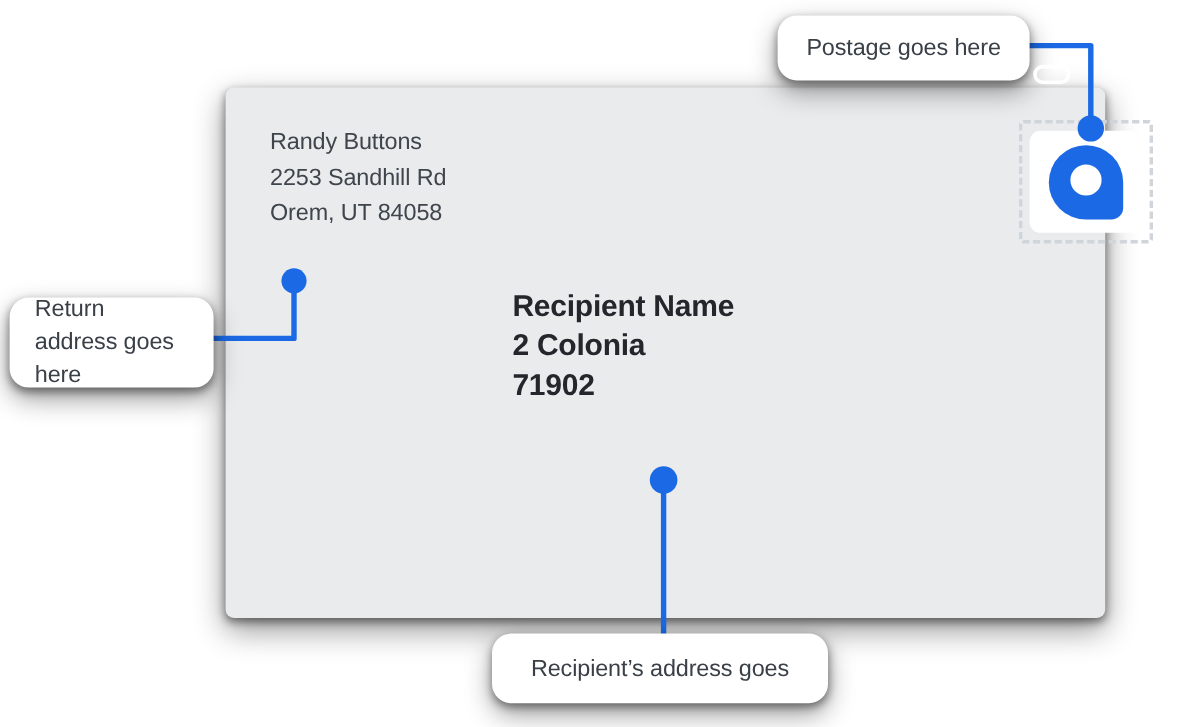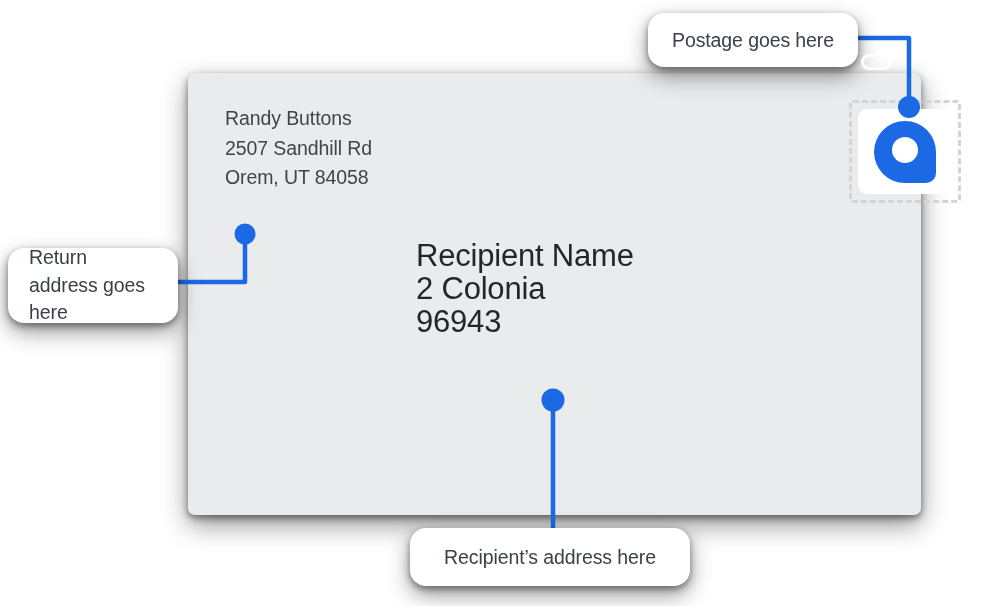--- a/index.html
+++ b/index.html
@@ -34,24 +34,24 @@
     left: 37px;
     top: 31px;
     font-size: 19.5px;
     line-height: 29.5px;
     letter-spacing: -0.1px;
     color: var(--return-text, #3F454C);
   }
 
   .recipient-address {
     position: absolute;
-    left: 228px;
+    left: 239px;
     top: 166px;
-    font-size: 31px;
-    font-weight: normal;
+    font-size: 25px;
+    font-weight: bold;
     line-height: 33px;
     letter-spacing: -0.2px;
     color: var(--recipient-text, #23272C);
   }
 
   
   .stamp {
     position: absolute;
     left: 661px;
     top: 27px;
@@ -156,28 +156,28 @@
 </style>
 </head>
 <body>
 
 <div class="canvas">
 
   <div class="envelope">
 
     <div class="return-address">
       <div>Randy Buttons</div>
-      <div>2507 Sandhill Rd</div>
+      <div>2253 Sandhill Rd</div>
       <div>Orem, UT 84058</div>
     </div>
 
     <div class="recipient-address">
       <div>Recipient Name</div>
       <div>2 Colonia</div>
-      <div>96943</div>
+      <div>71902</div>
     </div>
 
     <div class="stamp">
       <div class="stamp-paper">
         <div class="stamp-logo"></div>
       </div>
     </div>
 
   </div>
 
@@ -200,16 +200,16 @@
 
   <div class="callout callout-postage">
     <span>Postage goes here</span>
   </div>
 
   <div class="callout callout-return">
     <span>Return address goes here</span>
   </div>
 
   <div class="callout callout-recipient">
-    <span>Recipient’s address here</span>
+    <span>Recipient’s address goes</span>
   </div>
 
 </div>
 
 </body></html>

